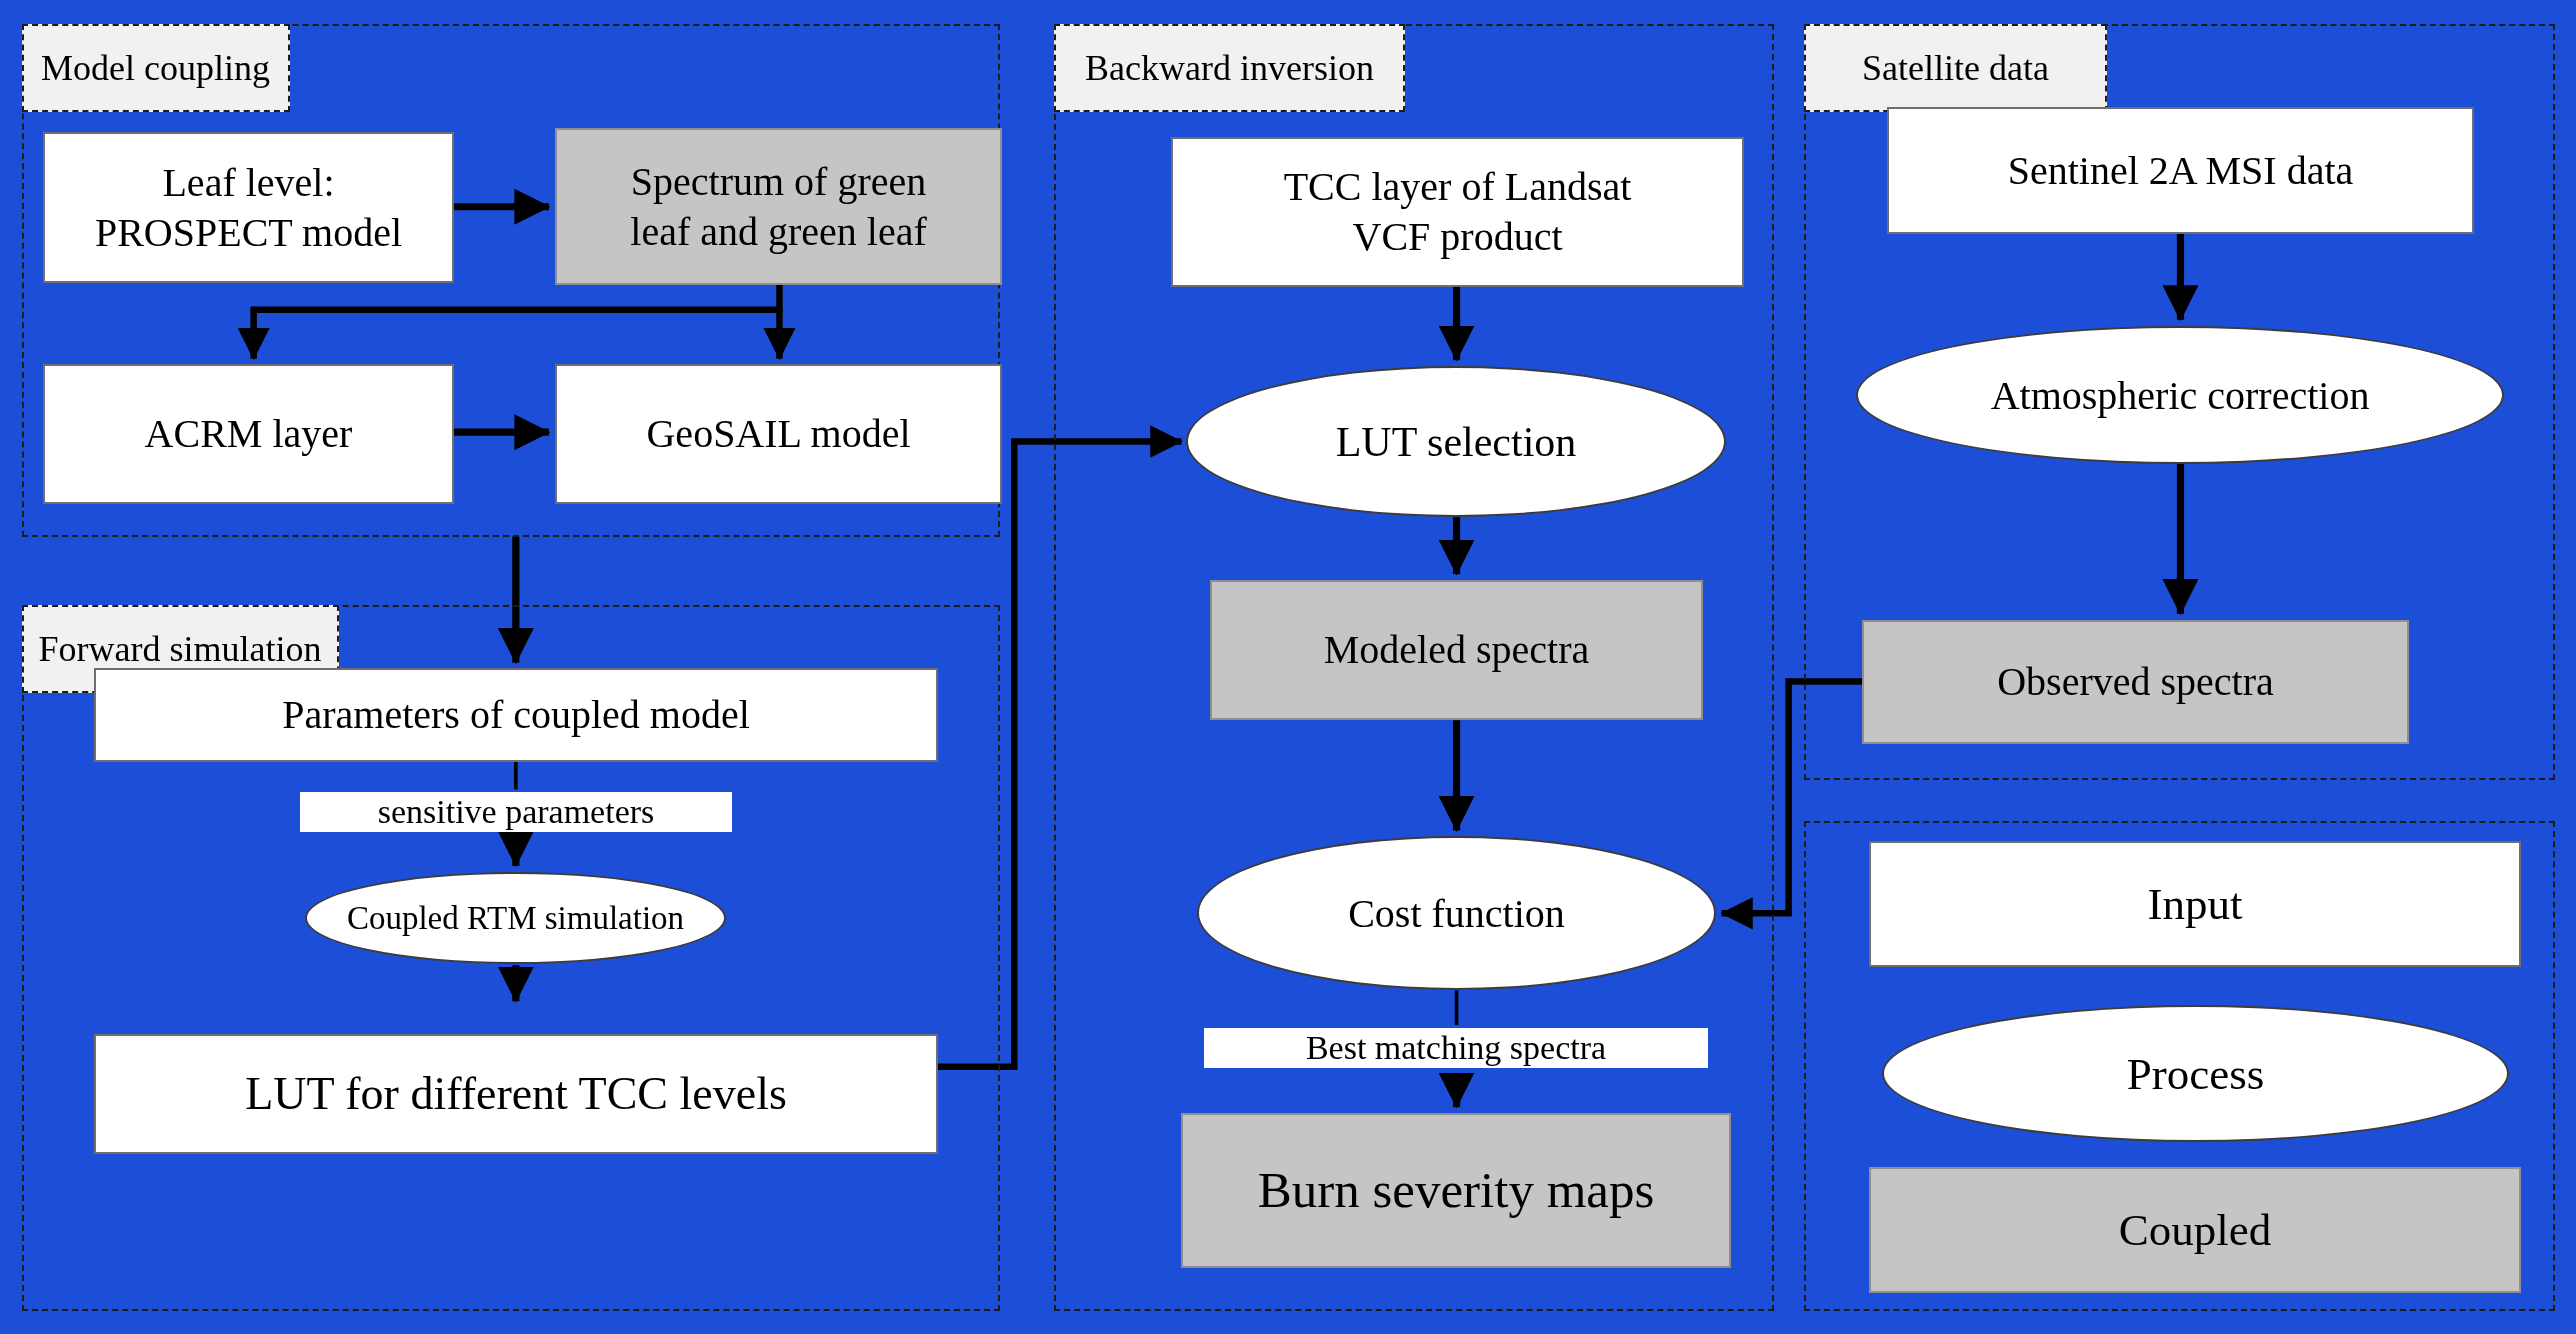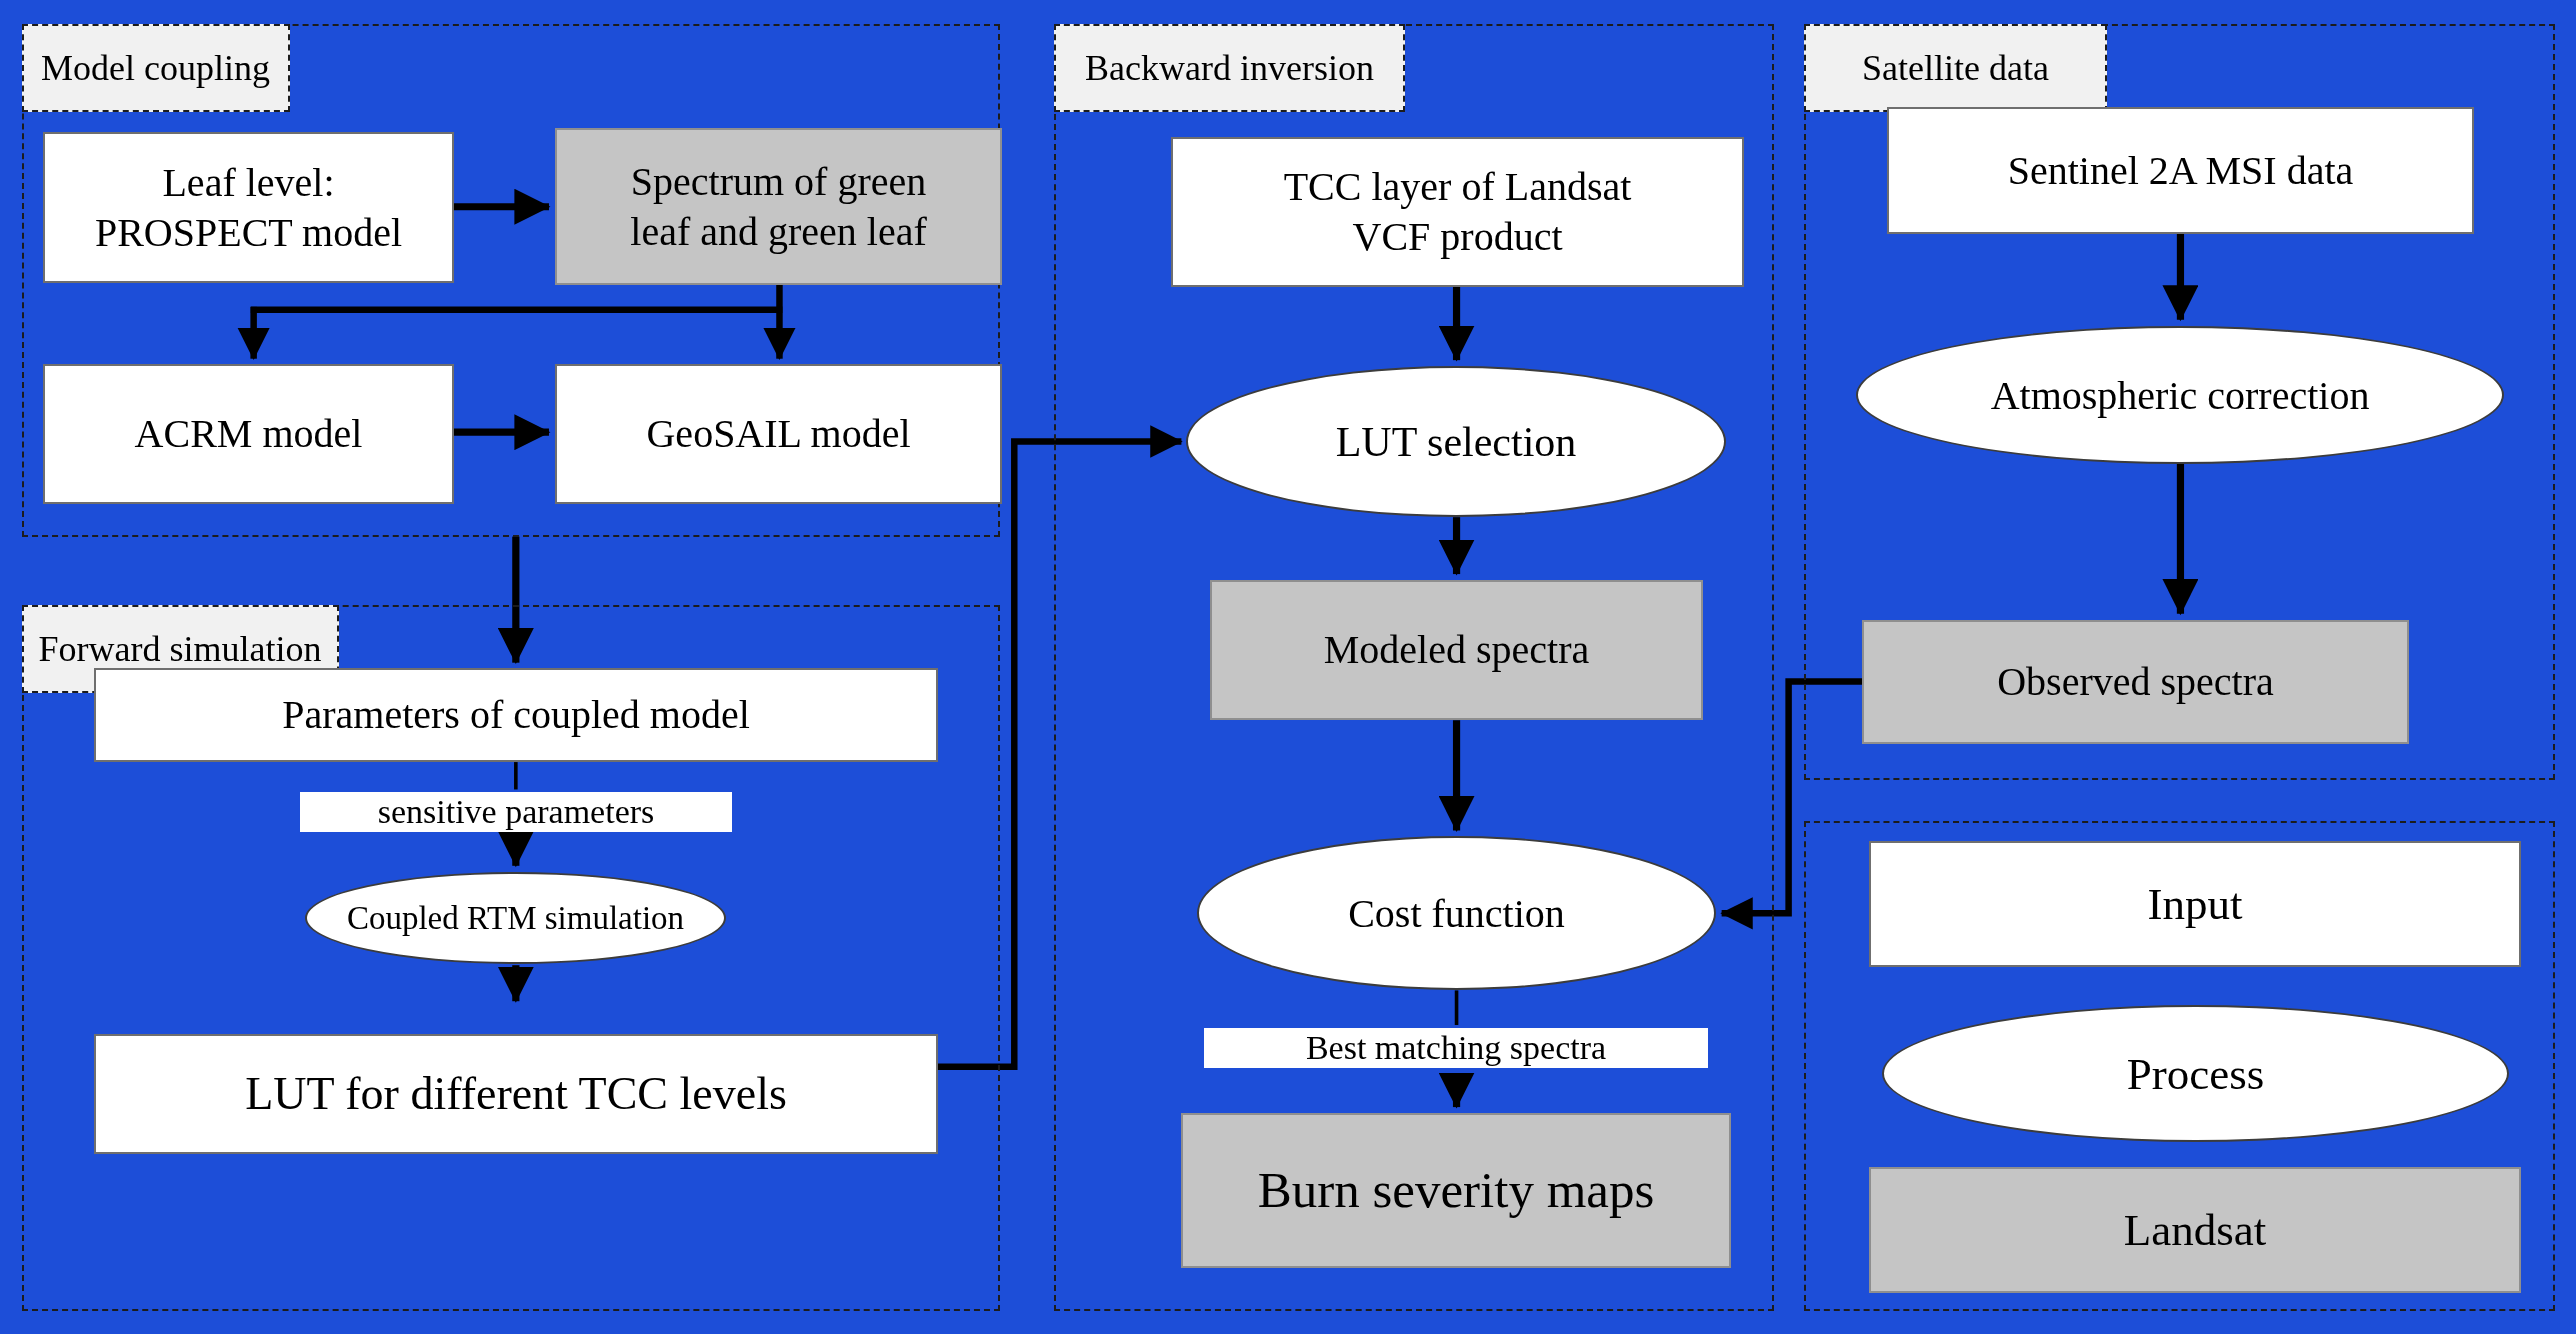--- a/index.html
+++ b/index.html
@@ -92,21 +92,21 @@
   <div class="seclabel" style="left:1804px; top:24px; width:303px; height:88px;">Satellite data</div>
 
   <div class="box" style="left:43px; top:132px; width:411px; height:151px;">
     <span>Leaf level:</span>
     <span>PROSPECT model</span>
   </div>
   <div class="box gray" style="left:555px; top:128px; width:447px; height:157px;">
     <span>Spectrum of green</span>
     <span>leaf and green leaf</span>
   </div>
-  <div class="box" style="left:43px; top:364px; width:411px; height:140px;">ACRM model</div>
+  <div class="box" style="left:43px; top:364px; width:411px; height:140px;">ACRM layer</div>
   <div class="box" style="left:94px; top:668px; width:844px; height:94px;">Parameters of coupled model</div>
 
   <div class="box" style="left:555px; top:364px; width:447px; height:140px;">GeoSAIL model</div>
   <div class="edge-label" style="left:300px; top:792px; width:432px; height:40px;">sensitive parameters</div>
   <div class="ellipse small" style="left:305px; top:872px; width:421px; height:92px;">Coupled RTM simulation</div>
   <div class="box" style="left:94px; top:1034px; width:844px; height:120px; font-size:46px;">LUT for different TCC levels</div>
 
   <div class="box" style="left:1171px; top:137px; width:573px; height:150px;">
     <span>TCC layer of Landsat</span>
     <span>VCF product</span>
@@ -116,16 +116,16 @@
   <div class="ellipse" style="left:1197px; top:836px; width:519px; height:154px;">Cost function</div>
   <div class="edge-label" style="left:1204px; top:1028px; width:504px; height:40px;">Best matching spectra</div>
   <div class="box gray big" style="left:1181px; top:1113px; width:550px; height:155px;">Burn severity maps</div>
 
   <div class="box" style="left:1887px; top:107px; width:587px; height:127px;">Sentinel 2A MSI data</div>
   <div class="ellipse" style="left:1856px; top:326px; width:648px; height:138px;">Atmospheric correction</div>
   <div class="box gray" style="left:1862px; top:620px; width:547px; height:124px;">Observed spectra</div>
 
   <div class="box legend-text" style="left:1869px; top:841px; width:652px; height:126px;">Input</div>
   <div class="ellipse legend-text" style="left:1882px; top:1005px; width:627px; height:137px;">Process</div>
-  <div class="box gray legend-text" style="left:1869px; top:1167px; width:652px; height:126px;">Landsat</div>
+  <div class="box gray legend-text" style="left:1869px; top:1167px; width:652px; height:126px;">Coupled</div>
 
 </div>
 
 
 </body></html>

